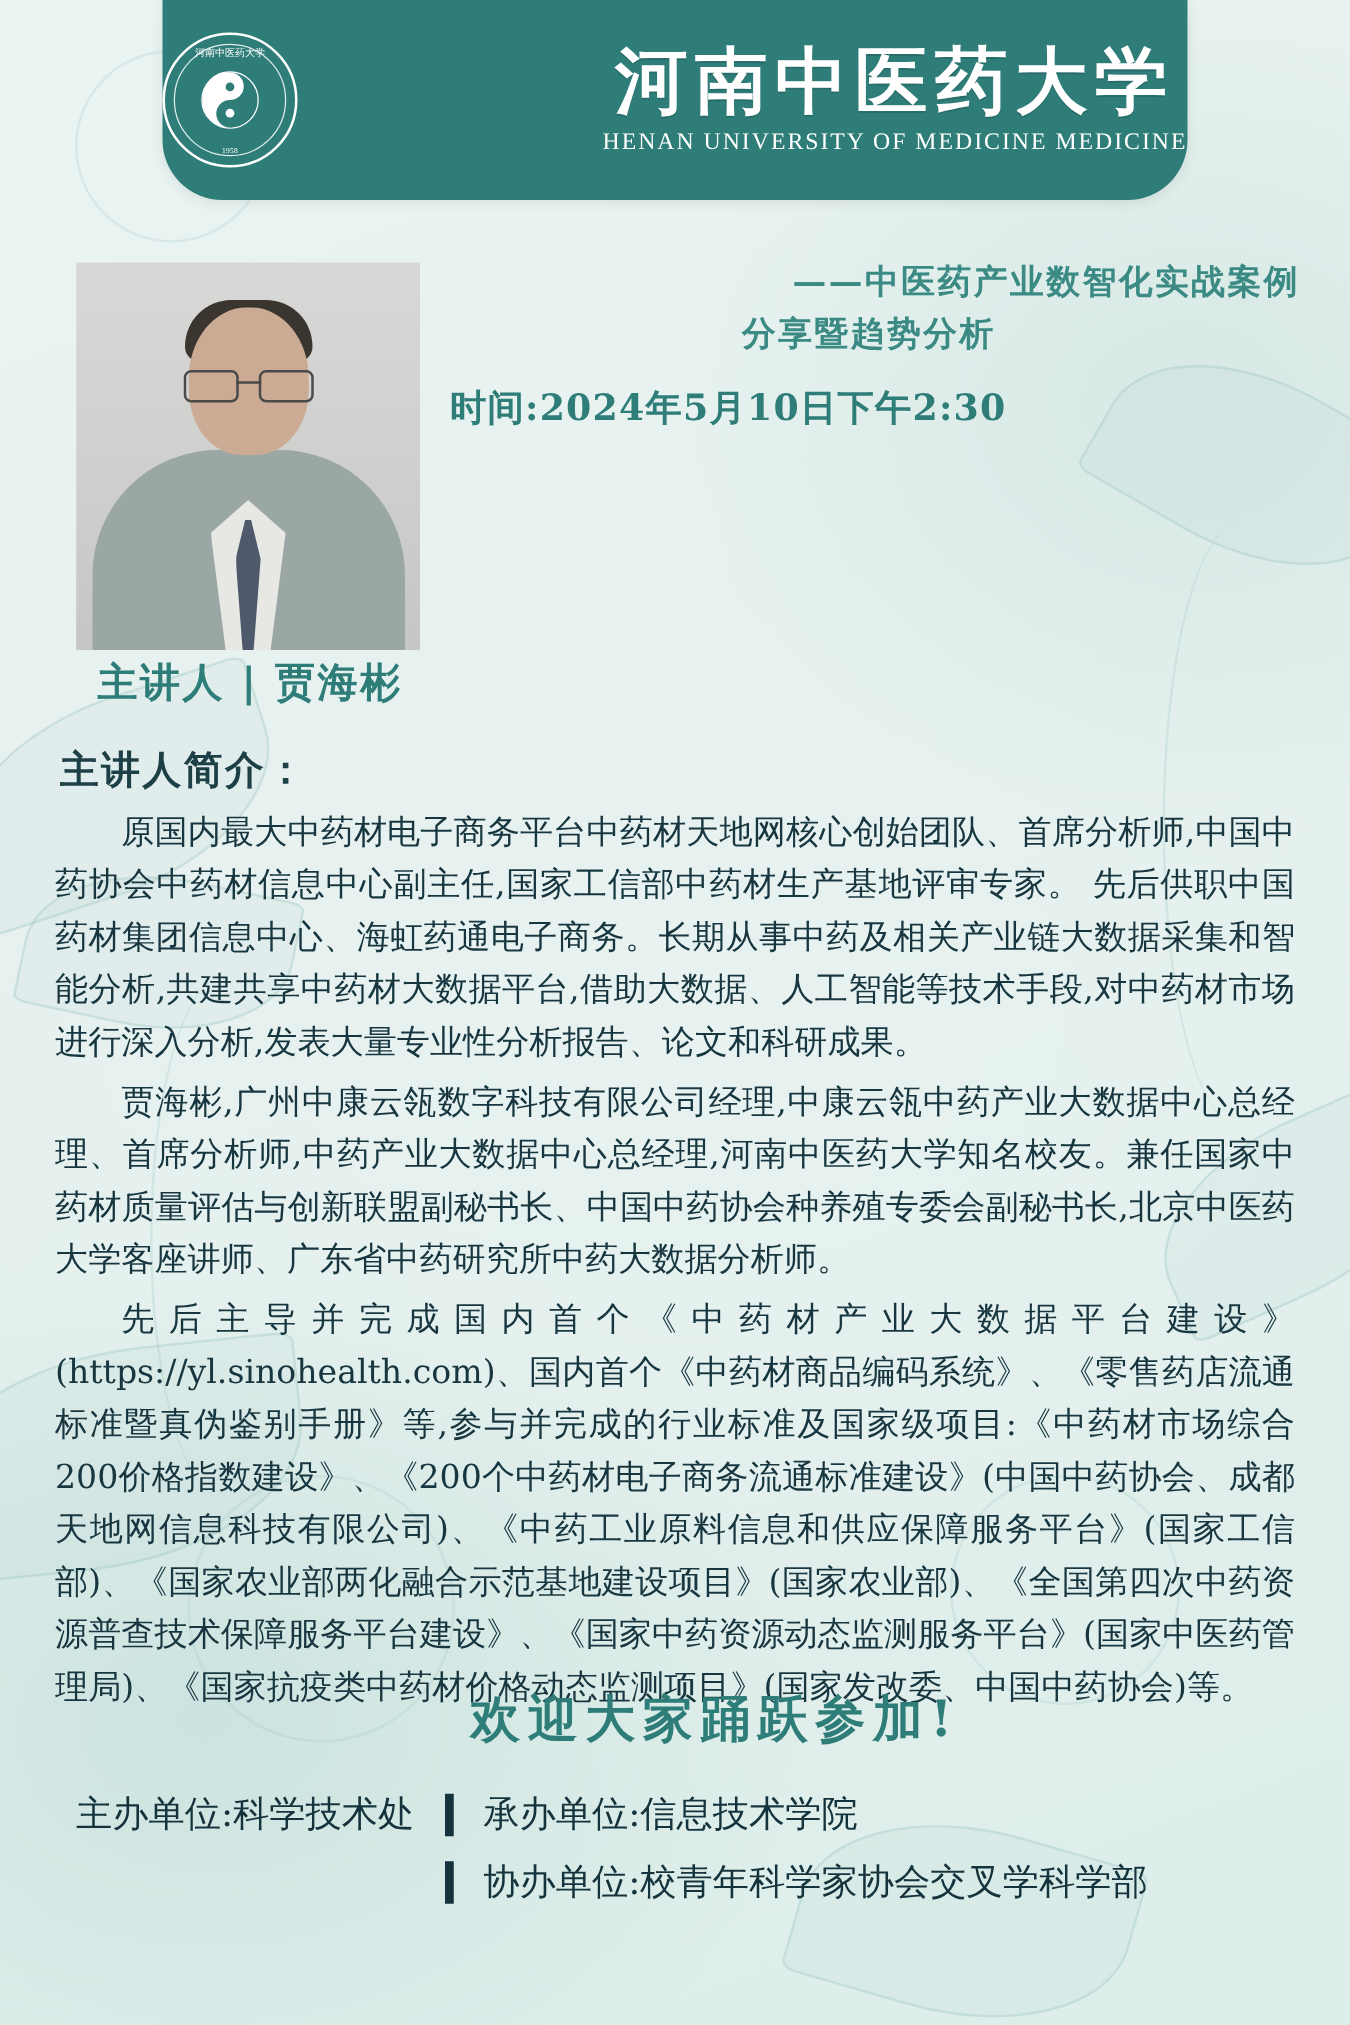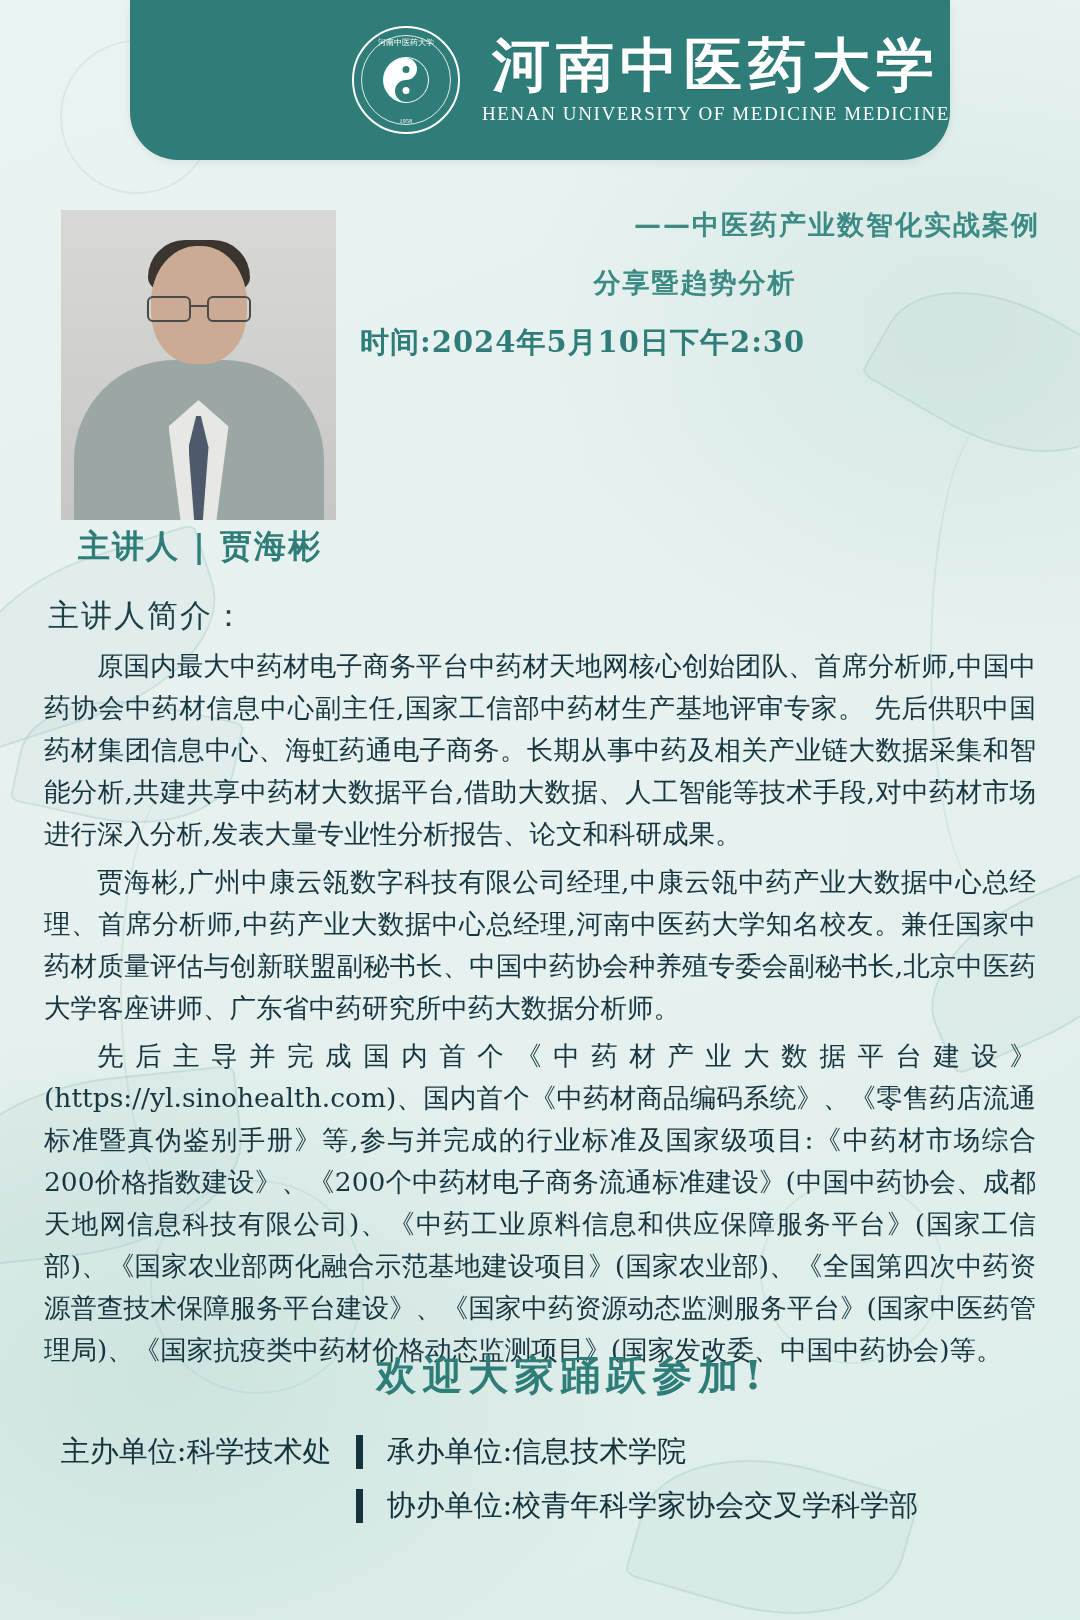--- a/index.html
+++ b/index.html
@@ -47,21 +47,21 @@
   .header {
     position: absolute;
     left: 130px;
     top: 0;
     width: 820px;
     height: 160px;
     background: #2e7d78;
     border-radius: 0 0 48px 48px;
     display: flex;
     align-items: center;
-    justify-content: flex-end;
+    justify-content: space-between;
     gap: 22px;
     box-shadow: 0 2px 10px rgba(0,0,0,0.08);
   }
   .logo {
     width: 104px;
     height: 104px;
     border-radius: 50%;
     border: 2px solid #ffffff;
     position: relative;
     flex: none;
@@ -218,21 +218,21 @@
   .sub-title2 {
     margin-top: 12px;
     font-size: 27px;
     color: #3b8a84;
     letter-spacing: 2px;
     font-weight: 700;
     font-family: "DejaVu Serif", serif;
     text-align: right;
   }
   .sub-title3 {
-    margin-top: 22px;
+    margin-top: 6px;
     font-size: 27px;
     color: #3b8a84;
     letter-spacing: 2px;
     font-weight: 700;
     font-family: "DejaVu Serif", serif;
   }
   .meta-line {
     margin-top: 22px;
     font-size: 29px;
     color: #2e7d78;
@@ -255,21 +255,21 @@
     font-family: "DejaVu Serif", serif;
   }
 
   
   .bio-heading {
     position: absolute;
     left: 48px;
     top: 595px;
     font-size: 31px;
     color: #1d3f46;
-    font-weight: 400;
+    font-weight: 700;
     letter-spacing: 2px;
   }
   .bio {
     position: absolute;
     left: 44px;
     top: 645px;
     width: 992px;
     font-size: 26.5px;
     line-height: 42px;
     color: #173640;

